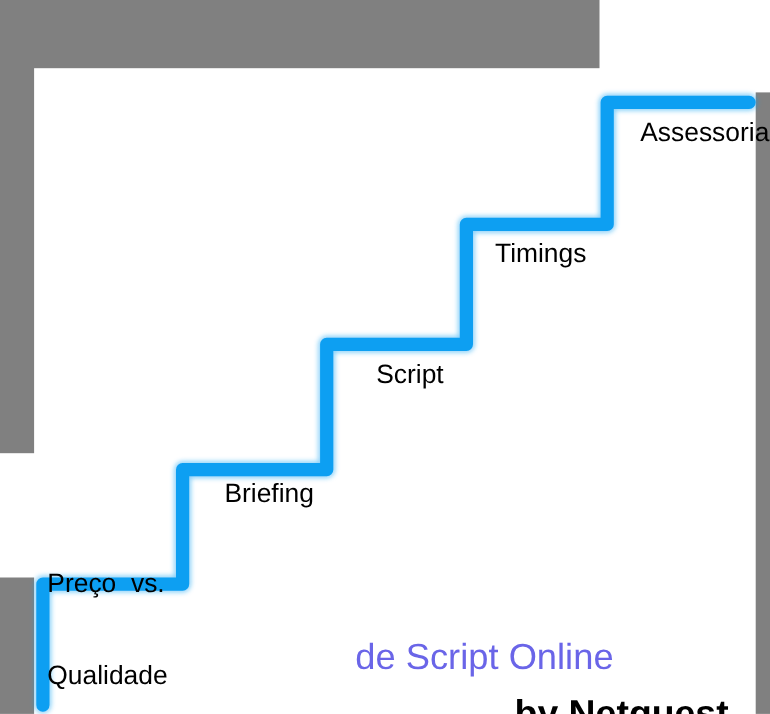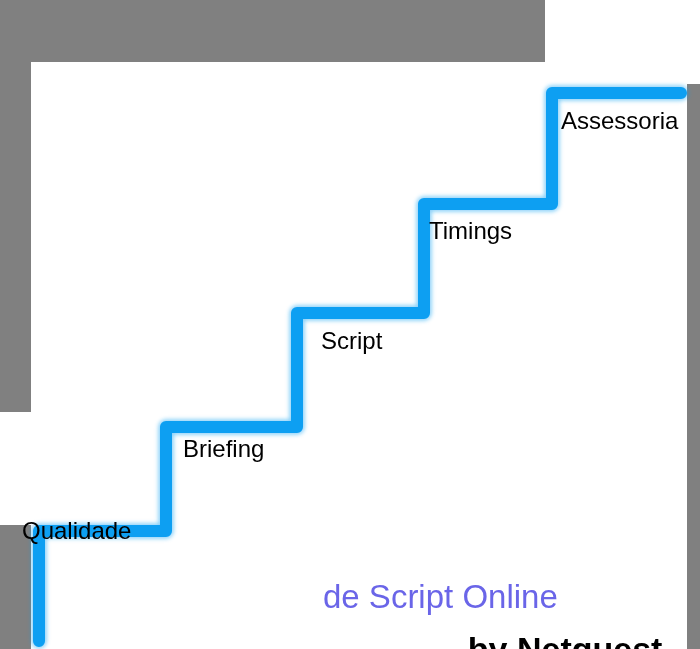--- a/index.html
+++ b/index.html
@@ -20,21 +20,21 @@
     background:var(--bg);overflow:hidden;
   }
   .frame{position:absolute;background:var(--gray);}
   .frame-top{left:0;top:0;width:545px;height:62px;}
   .frame-left{left:0;top:0;width:31px;height:412px;}
   .frame-left-bottom{left:0;top:525px;width:31px;height:124px;}
   .frame-right{left:687px;top:84px;width:13px;height:565px;}
   .stair-svg{position:absolute;left:0;top:0;}
   .label{
     position:absolute;color:var(--ink);
-    font-size:24px;line-height:28px;white-space:pre;
+    font-size:24px;line-height:28px;white-space:pre;margin-left:21px;
   }
   .label span{display:block;}
   .title{
     position:absolute;color:var(--purple);
     font-size:33px;line-height:40px;white-space:pre;
   }
   .title span{display:block;}
   .byline{
     position:absolute;color:var(--ink);
     font-size:34px;font-weight:bold;white-space:pre;
@@ -68,20 +68,21 @@
     <polyline points="39,641 39,531 166,531 166,427 297,427 297,313 424,313 424,204 552,204 552,93 681,93" fill="none" stroke-width="12" stroke-linecap="round" stroke-linejoin="round" stroke="#0D9FF2"></polyline>
   </svg>
 
   <div class="title main-title">
   </div>
   <div class="title subtitle">
     <span>de Script Online</span>
   </div>
 
   <div class="label step1">
+    <span>Preço  vs.</span>
     <span>Qualidade</span>
   </div>
   <div class="label step2">
     <span>Briefing</span>
   </div>
   <div class="label step3">
     <span>Script</span>
   </div>
   <div class="label step4">
     <span>Timings</span>

